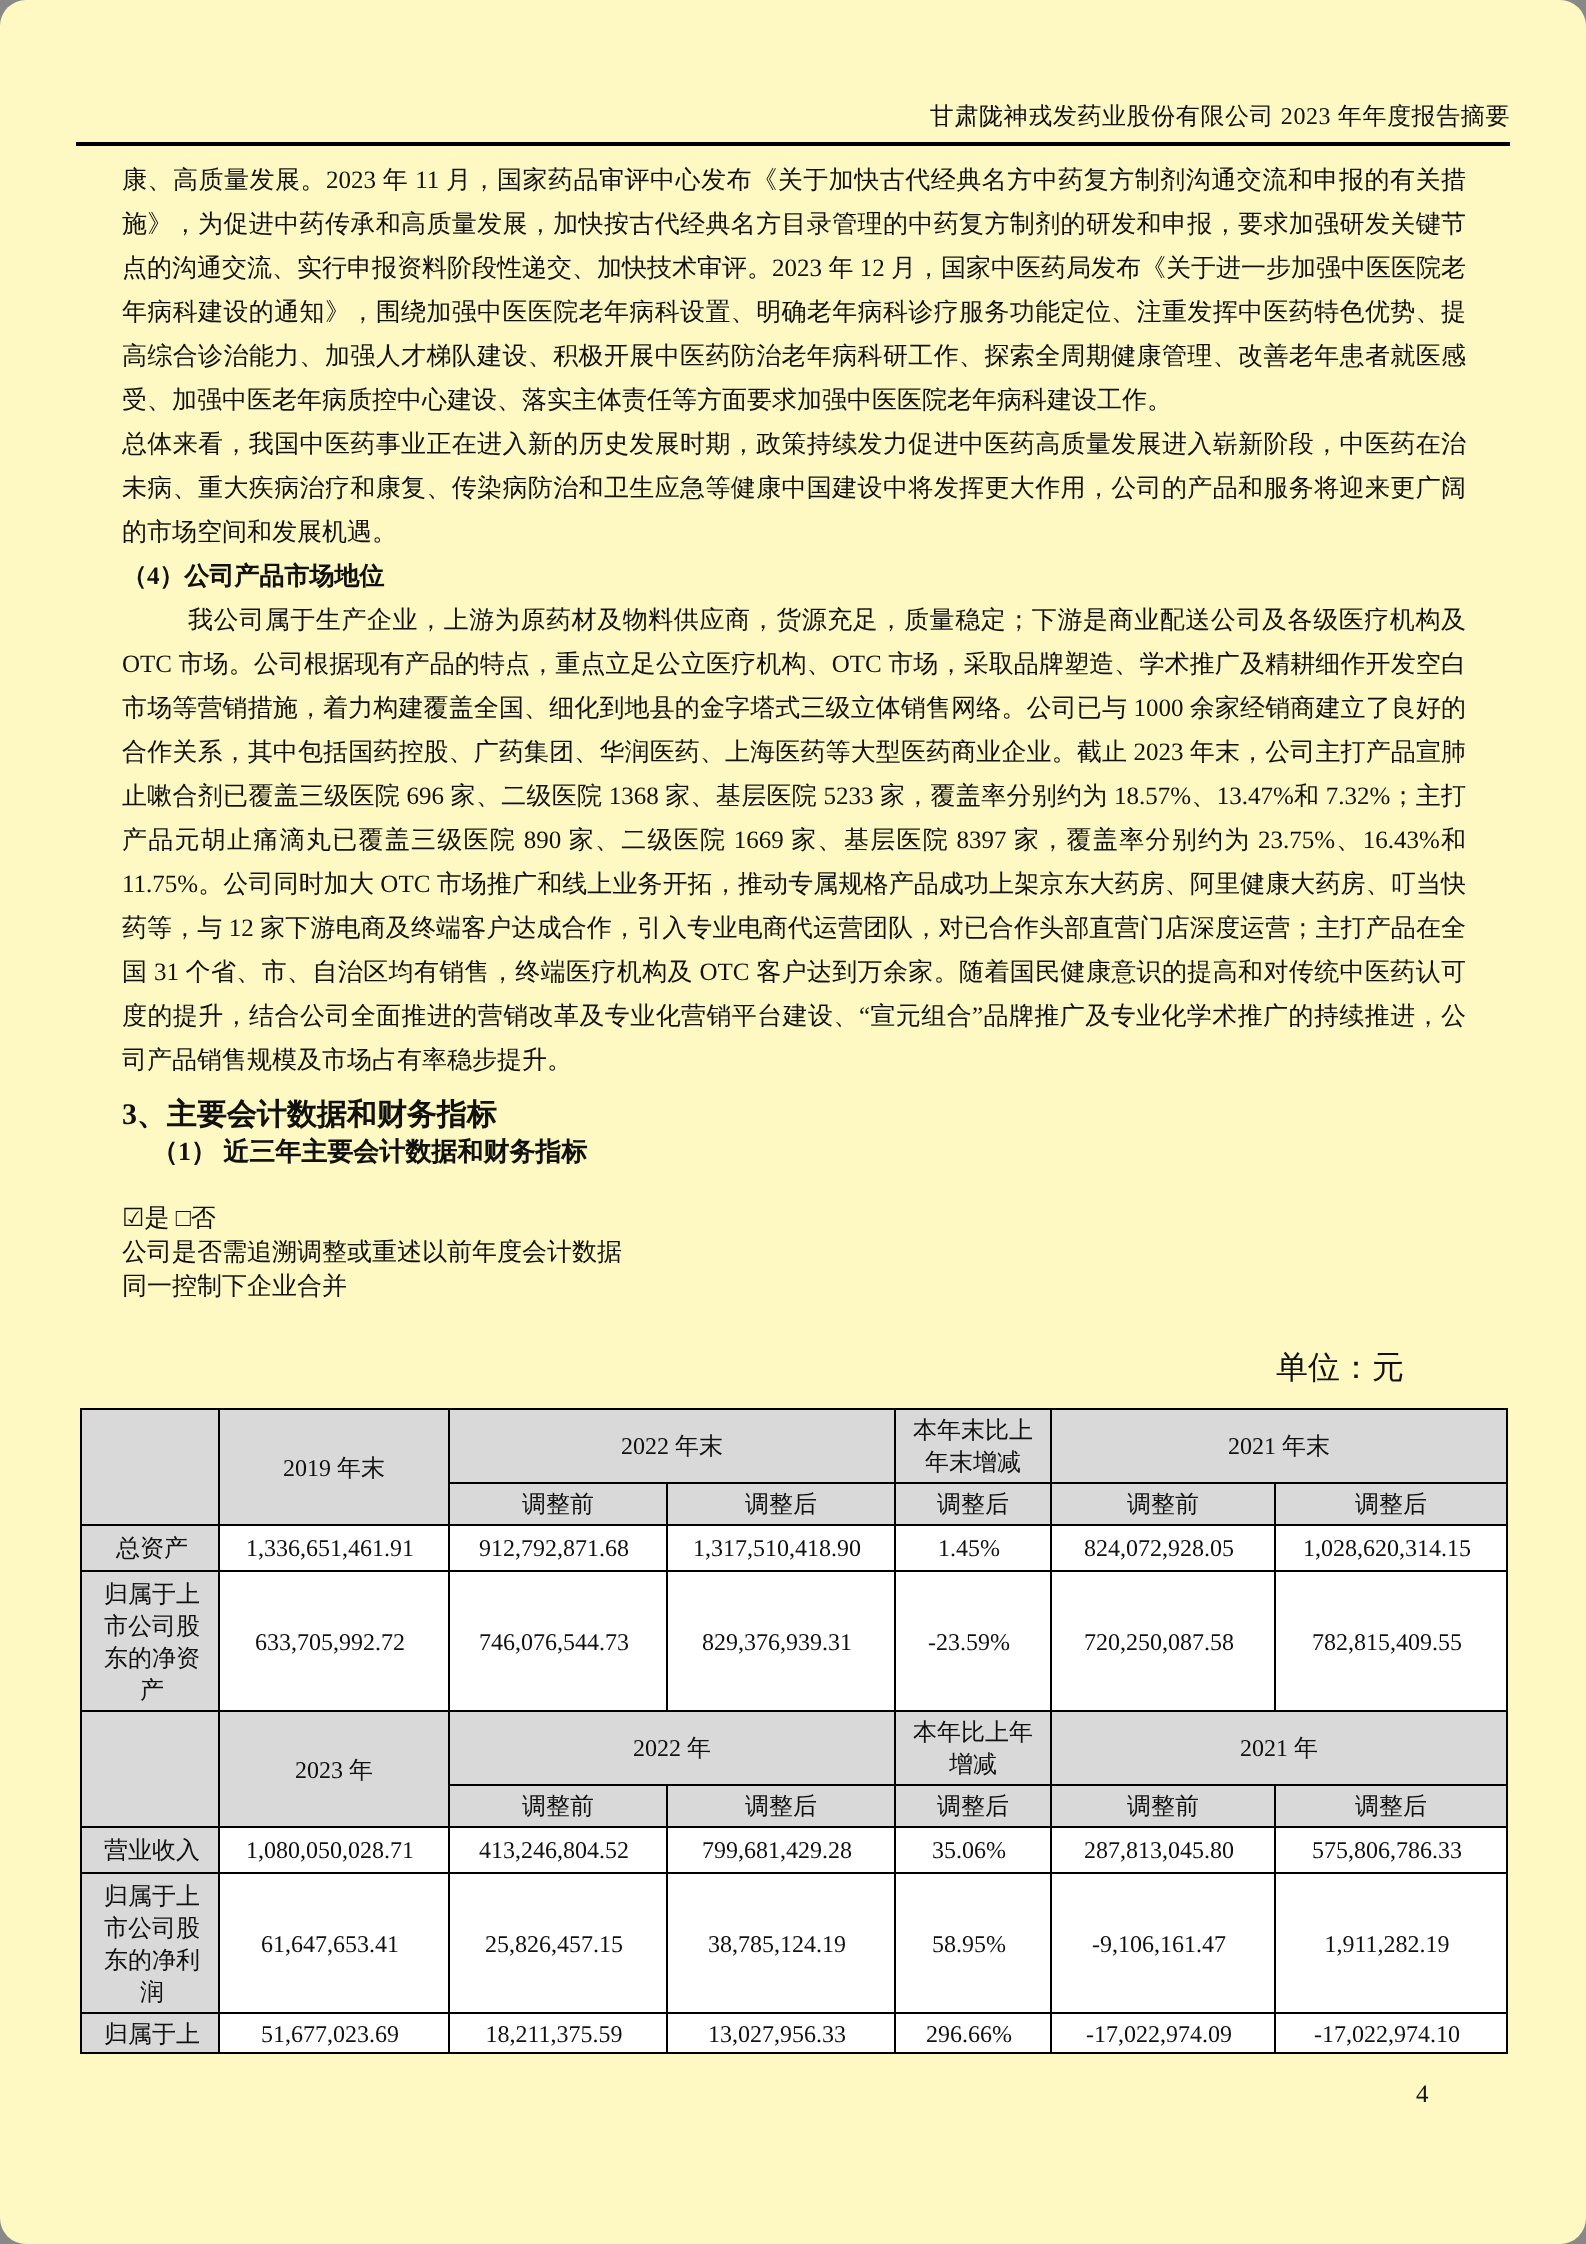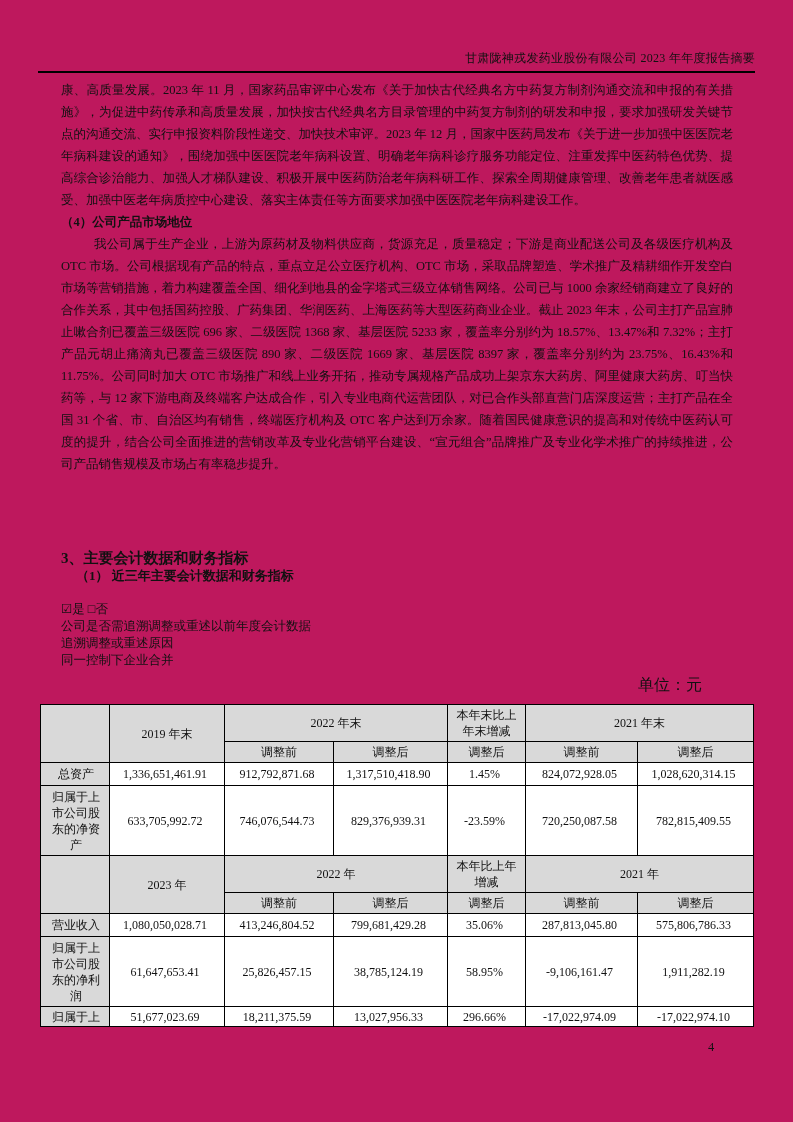--- a/index.html
+++ b/index.html
@@ -1,22 +1,23 @@
 <!DOCTYPE html>
 <html><head>
 <meta charset="utf-8">
 <style>
   html,body{margin:0;padding:0;background:#888;}
   .page{
     position:relative;
     width:793px;height:1122px;
-    background:#be185d;
+    background:#fef9c3;
     font-family:"Liberation Serif","DejaVu Serif",serif;
     color:#111;
     overflow:hidden;
+    border-radius:13px;
   }
   .doc-header{
     position:absolute;top:51px;left:38px;width:717px;
     text-align:right;font-size:12px;line-height:15px;
     padding-bottom:5px;border-bottom:2px solid #000;
     letter-spacing:.3px;
   }
   .paragraphs{
     position:absolute;top:79px;left:61px;width:672px;
     font-size:12.5px;line-height:22px;text-align:justify;
@@ -63,31 +64,31 @@
 </style>
 </head>
 <body>
 
 <div class="page">
 
   <div class="doc-header">甘肃陇神戎发药业股份有限公司 2023 年年度报告摘要</div>
 
   <div class="paragraphs">
     <p>康、高质量发展。2023 年 11 月，国家药品审评中心发布《关于加快古代经典名方中药复方制剂沟通交流和申报的有关措施》，为促进中药传承和高质量发展，加快按古代经典名方目录管理的中药复方制剂的研发和申报，要求加强研发关键节点的沟通交流、实行申报资料阶段性递交、加快技术审评。2023 年 12 月，国家中医药局发布《关于进一步加强中医医院老年病科建设的通知》，围绕加强中医医院老年病科设置、明确老年病科诊疗服务功能定位、注重发挥中医药特色优势、提高综合诊治能力、加强人才梯队建设、积极开展中医药防治老年病科研工作、探索全周期健康管理、改善老年患者就医感受、加强中医老年病质控中心建设、落实主体责任等方面要求加强中医医院老年病科建设工作。</p>
+    <p>总体来看，我国中医药事业正在进入新的历史发展时期，政策持续发力促进中医药高质量发展进入崭新阶段，中医药在治未病、重大疾病治疗和康复、传染病防治和卫生应急等健康中国建设中将发挥更大作用，公司的产品和服务将迎来更广阔的市场空间和发展机遇。</p>
     <p class="h4-heading">（4）公司产品市场地位</p>
     <p class="para-indent">我公司属于生产企业，上游为原药材及物料供应商，货源充足，质量稳定；下游是商业配送公司及各级医疗机构及OTC 市场。公司根据现有产品的特点，重点立足公立医疗机构、OTC 市场，采取品牌塑造、学术推广及精耕细作开发空白市场等营销措施，着力构建覆盖全国、细化到地县的金字塔式三级立体销售网络。公司已与 1000 余家经销商建立了良好的合作关系，其中包括国药控股、广药集团、华润医药、上海医药等大型医药商业企业。截止 2023 年末，公司主打产品宣肺止嗽合剂已覆盖三级医院 696 家、二级医院 1368 家、基层医院 5233 家，覆盖率分别约为 18.57%、13.47%和 7.32%；主打产品元胡止痛滴丸已覆盖三级医院 890 家、二级医院 1669 家、基层医院 8397 家，覆盖率分别约为 23.75%、16.43%和 11.75%。公司同时加大 OTC 市场推广和线上业务开拓，推动专属规格产品成功上架京东大药房、阿里健康大药房、叮当快药等，与 12 家下游电商及终端客户达成合作，引入专业电商代运营团队，对已合作头部直营门店深度运营；主打产品在全国 31 个省、市、自治区均有销售，终端医疗机构及 OTC 客户达到万余家。随着国民健康意识的提高和对传统中医药认可度的提升，结合公司全面推进的营销改革及专业化营销平台建设、“宣元组合”品牌推广及专业化学术推广的持续推进，公司产品销售规模及市场占有率稳步提升。</p>
   </div>
 
   <div class="h2-heading">3、主要会计数据和财务指标</div>
   <div class="h3-heading">（1） 近三年主要会计数据和财务指标</div>
 
   <div class="restate">
     <div class="line"><span>☑</span><span>是</span> <span>□</span><span>否</span></div>
     <div class="line">公司是否需追溯调整或重述以前年度会计数据</div>
-    <div class="line">追溯调整或重述原因</div>
     <div class="line">同一控制下企业合并</div>
   </div>
 
   <div class="unit-line">单位：元</div>
 
   <table class="fin-table">
     <colgroup>
       <col style="width:69px">
         <col style="width:115px">
         <col style="width:109px">

